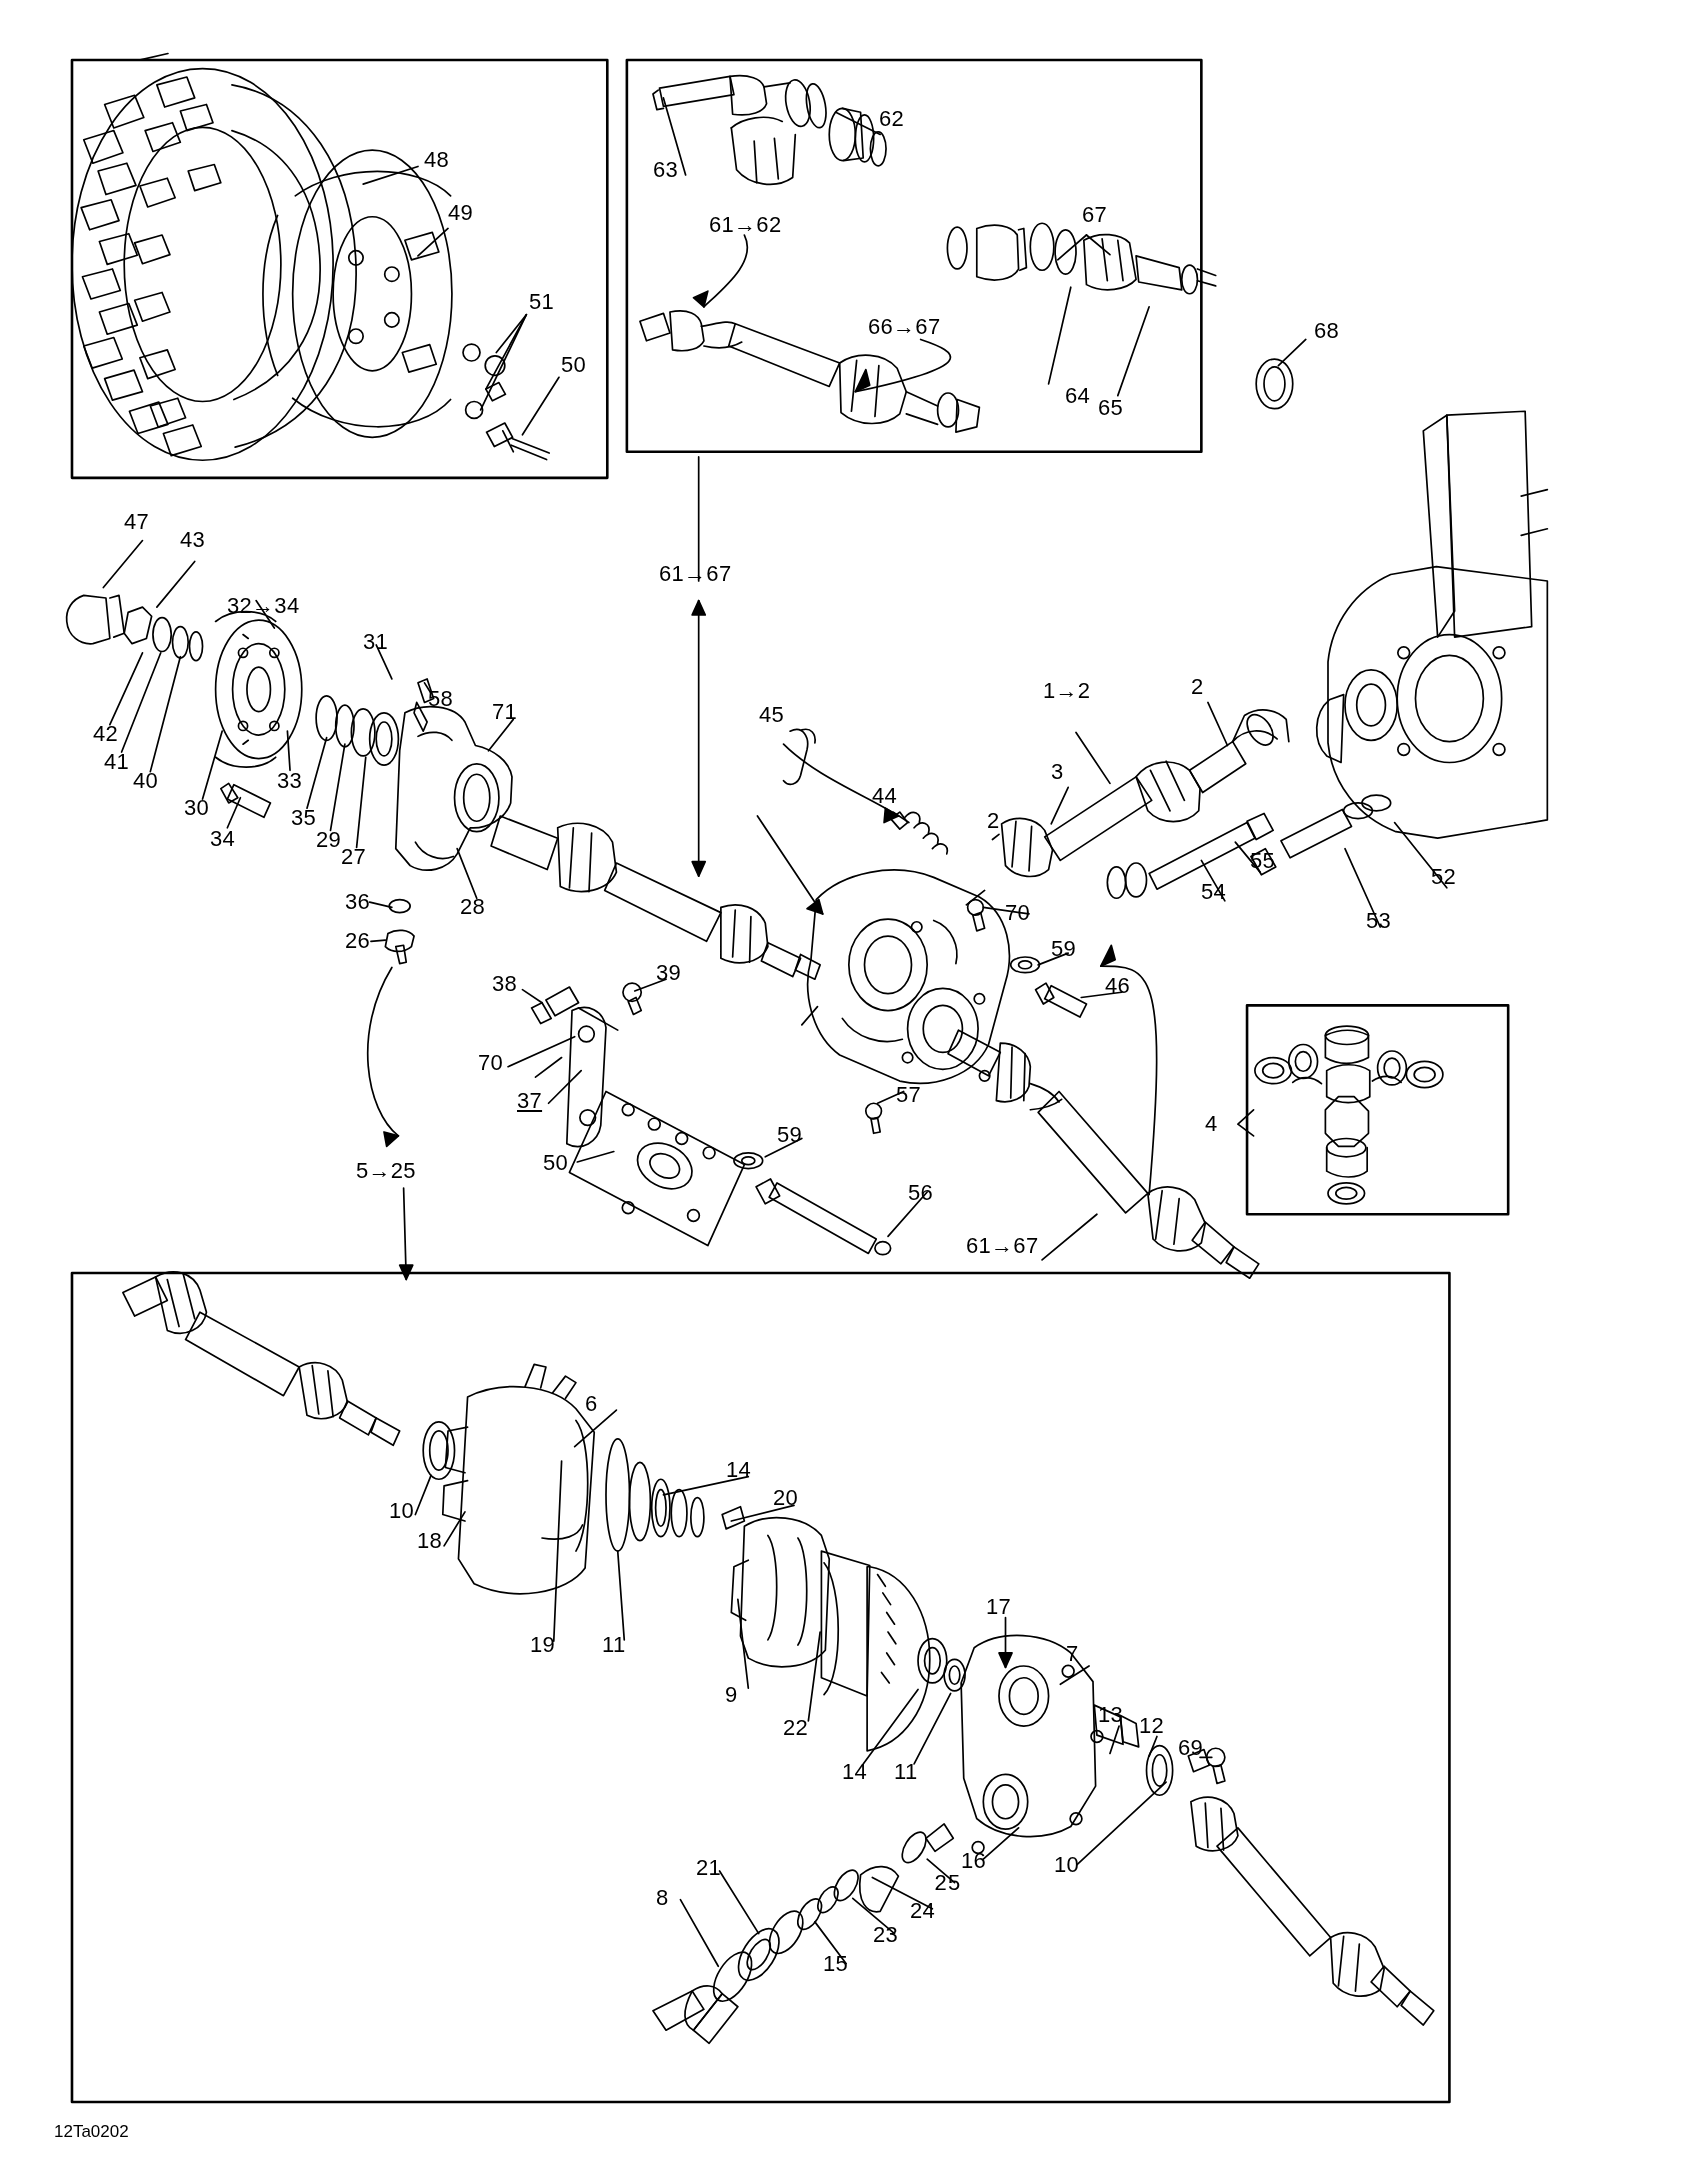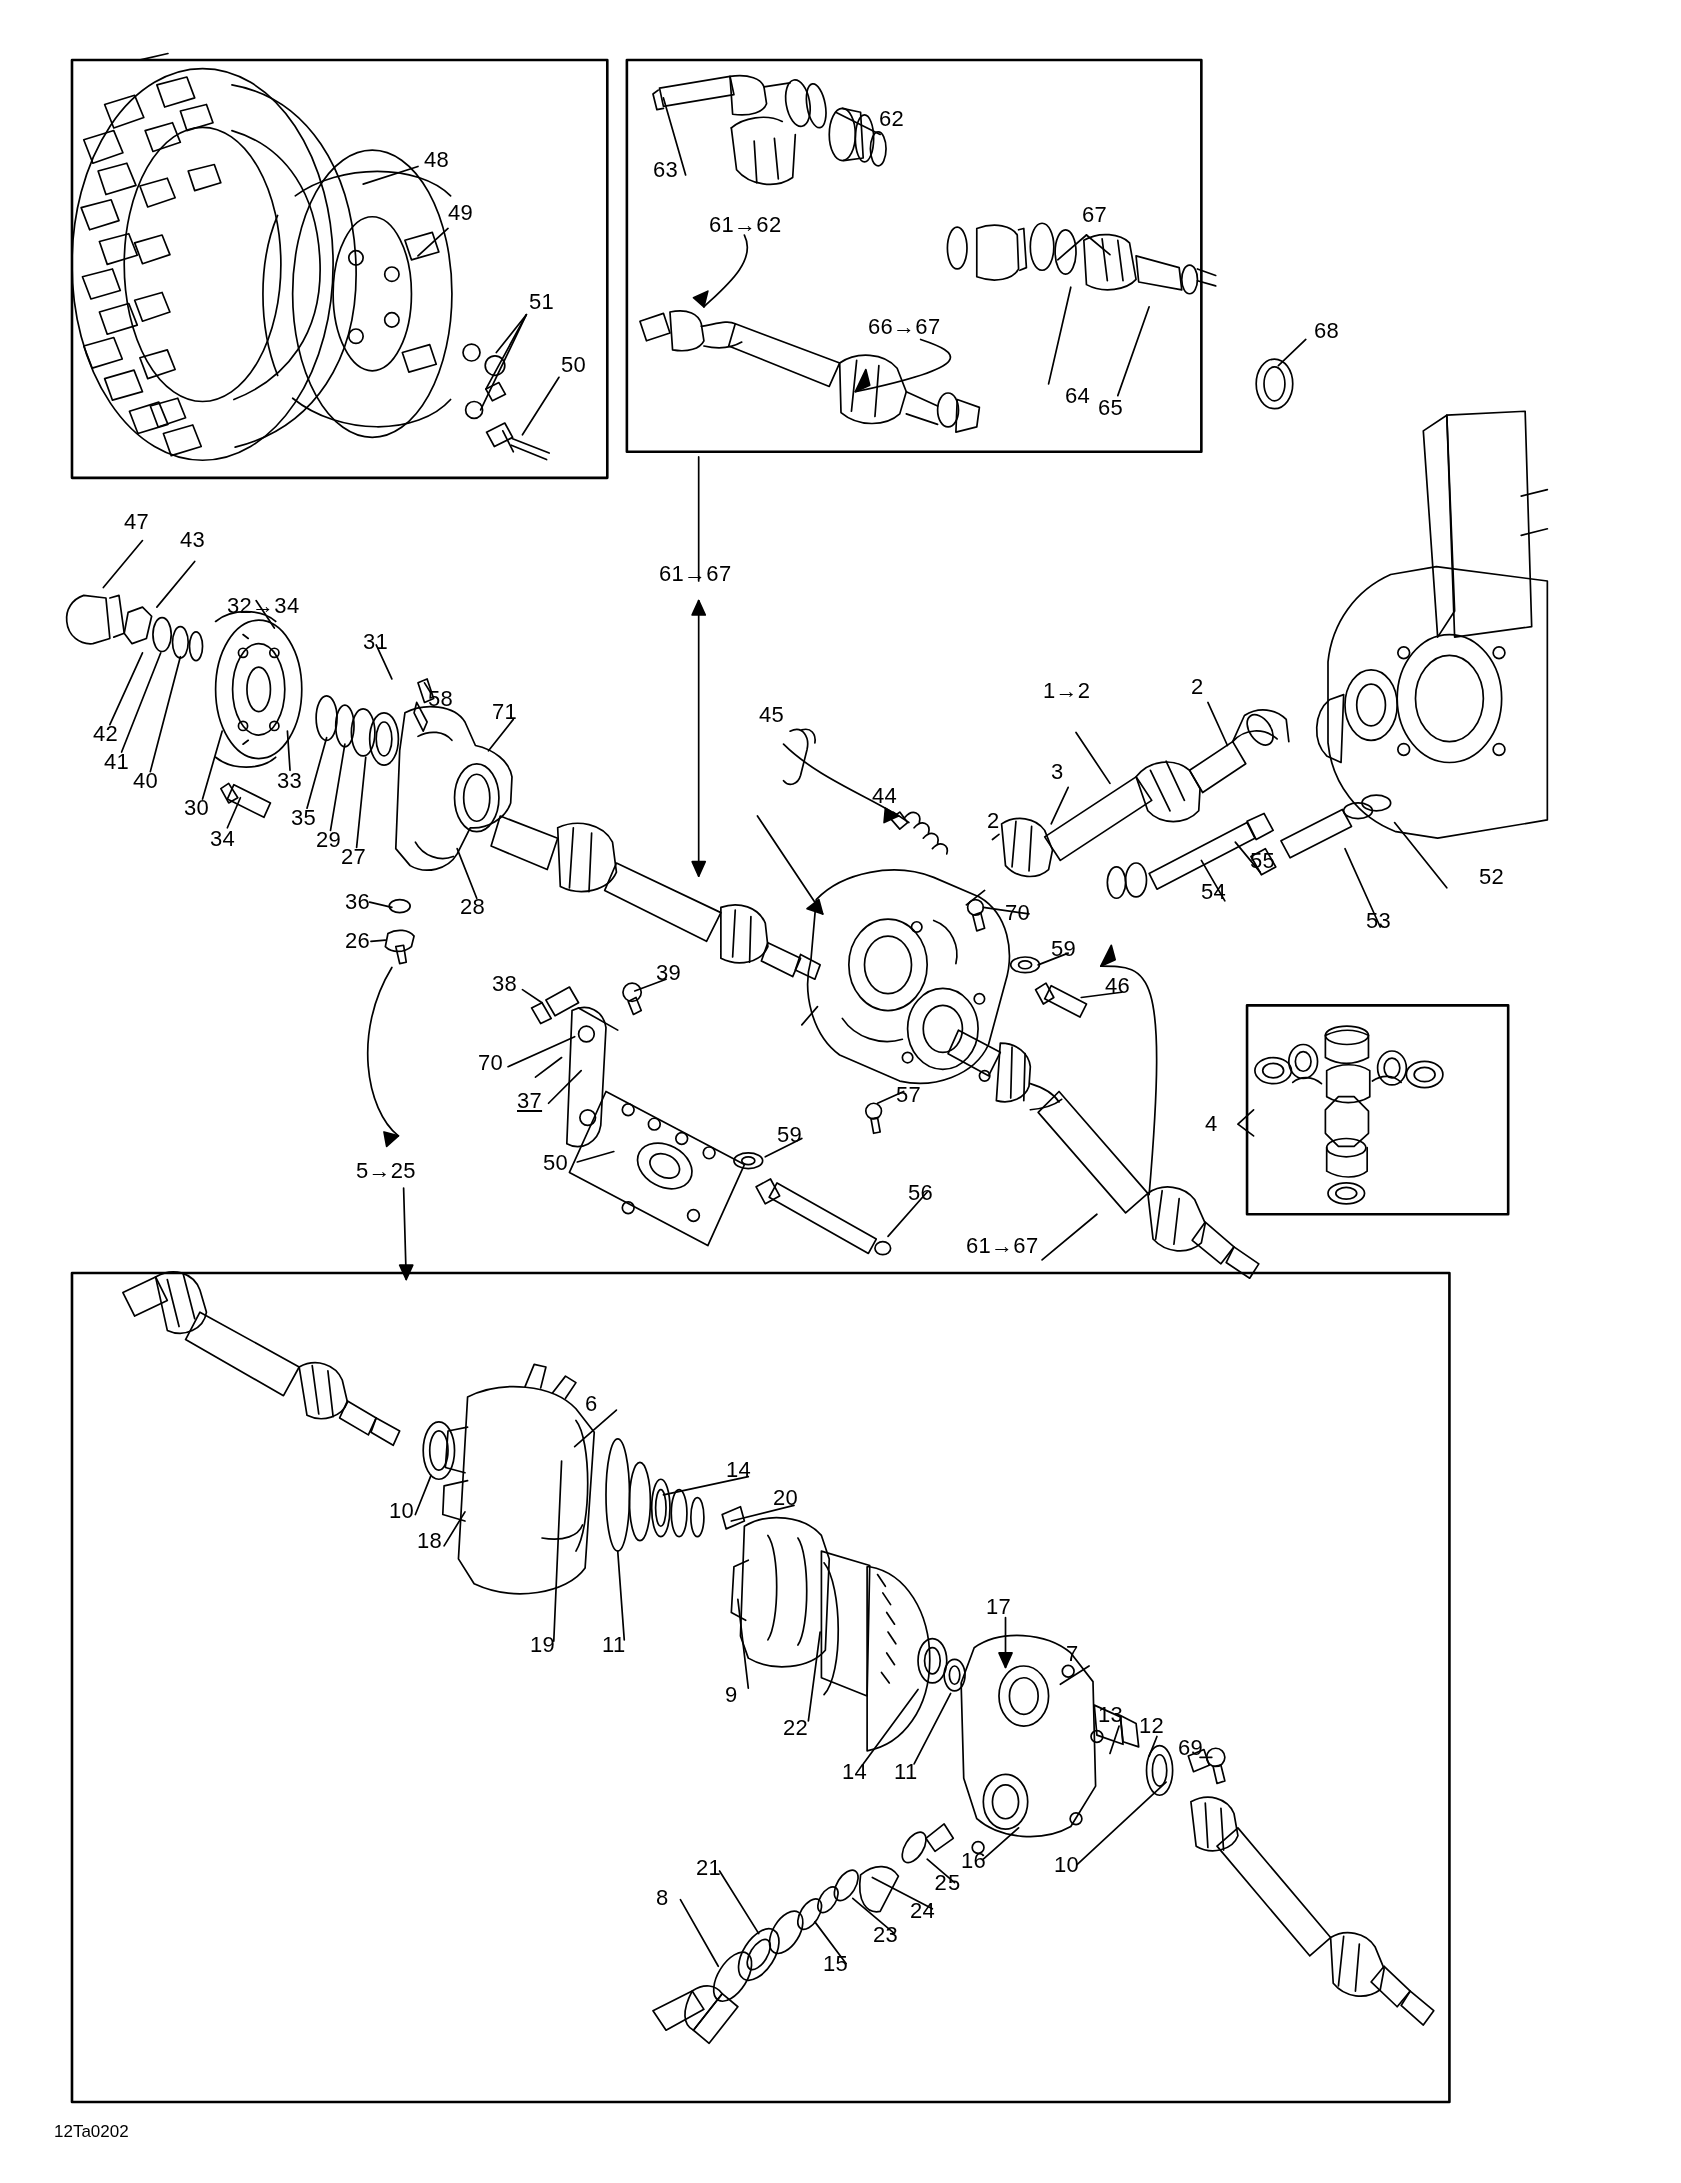--- a/index.html
+++ b/index.html
@@ -572,21 +572,21 @@
   <div class="lbl" style="left:356px;  top:1160px;">5→25</div>
 
   <div class="lbl" style="left:759px; top:704px;">45</div>
   <div class="lbl" style="left:872px; top:785px;">44</div>
   <div class="lbl" style="left:987px; top:810px;">2</div>
   <div class="lbl" style="left:1051px; top:761px;">3</div>
   <div class="lbl" style="left:1043px; top:680px;">1→2</div>
   <div class="lbl" style="left:1191px; top:676px;">2</div>
   <div class="lbl" style="left:1250px; top:850px;">55</div>
   <div class="lbl" style="left:1201px; top:881px;">54</div>
-  <div class="lbl" style="left:1431px; top:866px;margin-left:48px;">52</div>
+  <div class="lbl" style="left:1431px; top:866px;">52</div>
   <div class="lbl" style="left:1366px; top:910px;">53</div>
   <div class="lbl" style="left:1005px; top:902px;">70</div>
   <div class="lbl" style="left:1051px; top:938px;">59</div>
   <div class="lbl" style="left:1105px; top:975px;">46</div>
   <div class="lbl" style="left:492px;  top:973px;">38</div>
   <div class="lbl" style="left:656px; top:962px;">39</div>
   <div class="lbl" style="left:478px;  top:1052px;">70</div>
   <div class="lbl" style="left:517px;  top:1090px;text-decoration:underline;">37</div>
   <div class="lbl" style="left:896px; top:1084px;">57</div>
   <div class="lbl" style="left:543px;  top:1152px;">50</div>

